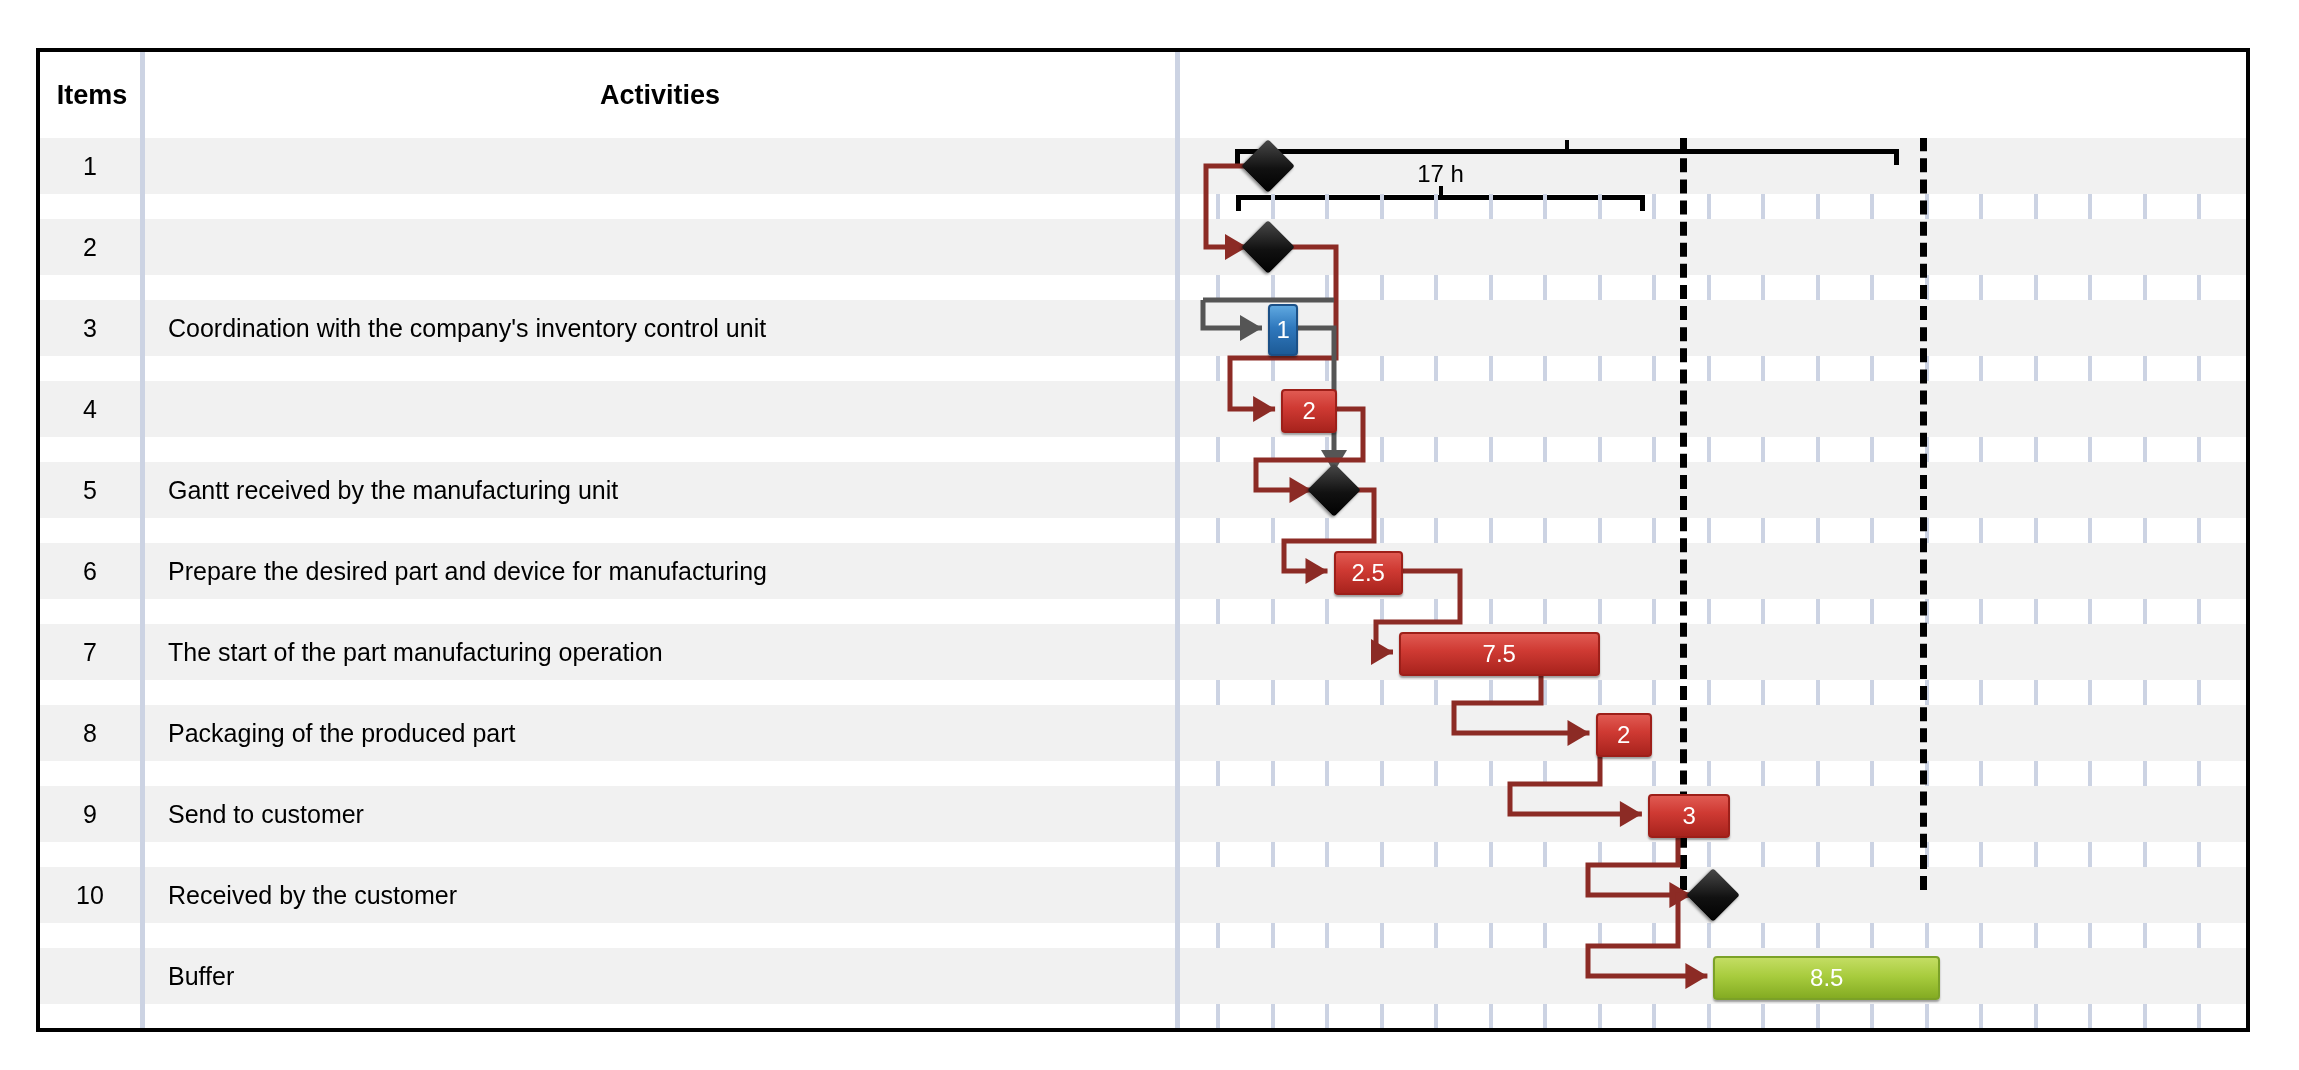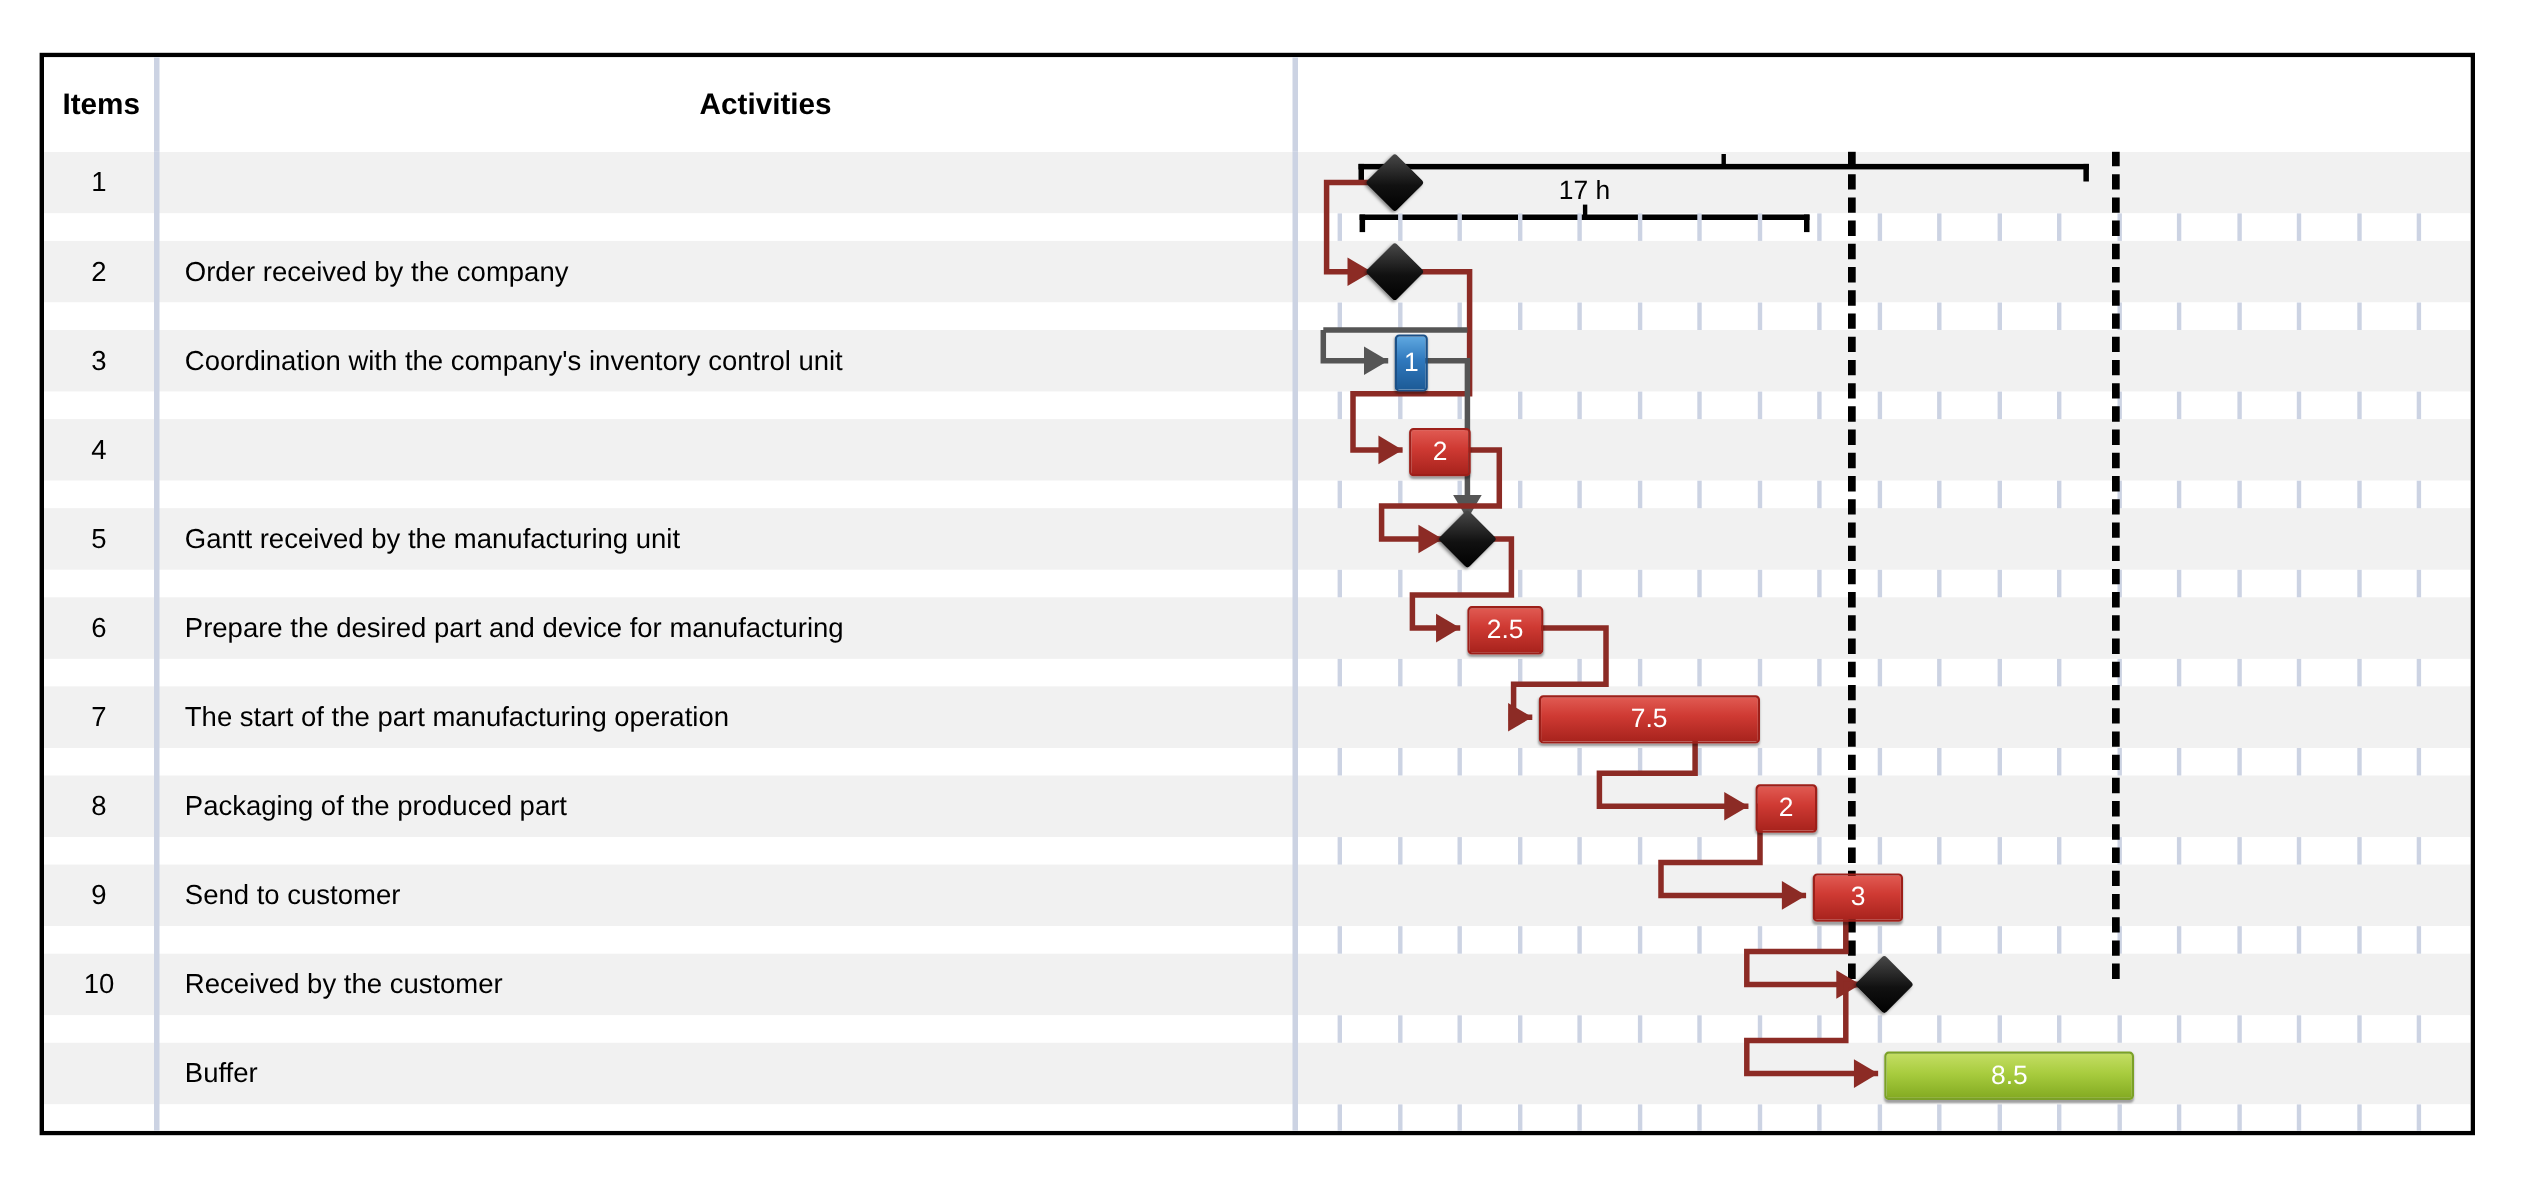--- a/index.html
+++ b/index.html
@@ -24,21 +24,21 @@
   
   .header-band{position:absolute;left:0;top:0;width:100%;height:86px;background:#ffffff;z-index:6;}
   .hdr-items{
     position:absolute;left:0;top:0;width:104px;height:86px;
     display:flex;align-items:center;justify-content:center;
     font-size:27px;font-weight:bold;color:#000;
   }
   .hdr-acts{
     position:absolute;left:105px;top:0;width:1030px;height:86px;
     display:flex;align-items:center;justify-content:center;
-    font-size:27px;font-weight:bold;color:#000;padding-left:36px;
+    font-size:27px;font-weight:bold;color:#000;
   }
   .hdr-gantt{
     position:absolute;left:1140px;top:2px;width:1070px;height:42px;
     display:flex;align-items:center;justify-content:center;
     font-size:27px;font-weight:bold;color:#000;
   }
 
   
   .rows{position:absolute;left:0;top:86px;width:100%;}
   .row{position:relative;width:100%;height:81px;}
@@ -114,21 +114,20 @@
     <div class="rows" id="rows-container">
         <div class="row">
           <div class="band"></div>
           <div class="gap"></div>
           <div class="cell-num">1</div>
         </div>
         <div class="row">
           <div class="band"></div>
           <div class="gap"></div>
           <div class="cell-num">2</div>
-          <div class="cell-act">Order received by the company</div>
         </div>
         <div class="row">
           <div class="band"></div>
           <div class="gap"></div>
           <div class="cell-num">3</div>
           <div class="cell-act">Coordination with the company's inventory control unit</div>
         </div>
         <div class="row">
           <div class="band"></div>
           <div class="gap"></div>

